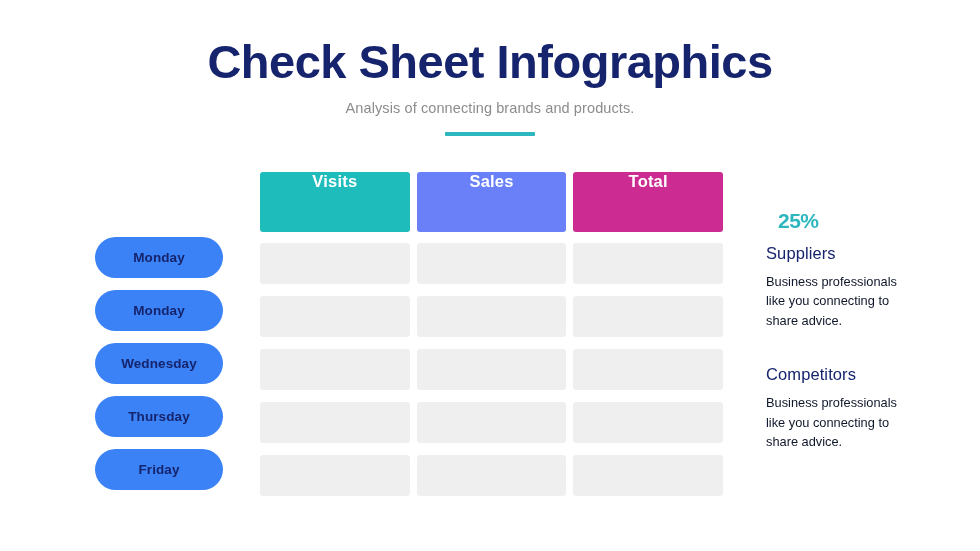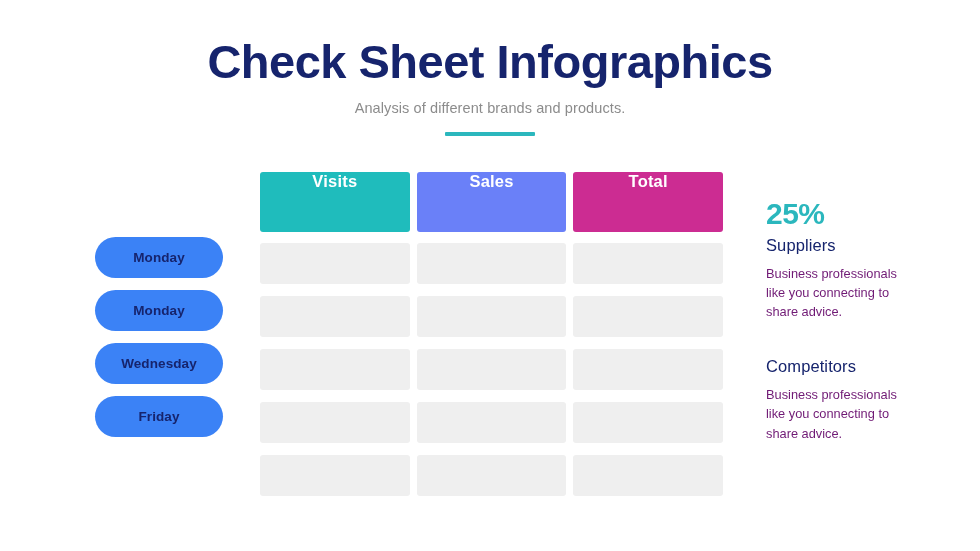--- a/index.html
+++ b/index.html
@@ -120,63 +120,66 @@
 
   
   .stats {
     position: absolute;
     left: 766px;
     top: 198px;
     width: 150px;
   }
   .stat-block { margin-bottom: 35px; }
   .stat-value {
-    font-size: 30px;
+    font-size: 21px;
     font-weight: bold;
     line-height: 1.05;
     letter-spacing: -0.5px;
-    margin: 0;
+    margin: 12px;
   }
   .stat-label {
     font-size: 16.5px;
     font-weight: normal;
     color: #16246d;
     margin: 6px 0 0 0;
     letter-spacing: 0.1px;
   }
   .stat-desc {
     font-size: 12.8px;
-    color: #701a75;
+    color: #0f172a;
     line-height: 1.52;
     margin: 9px 0 0 0;
     max-width: 140px;
   }
 </style>
 </head>
 <body>
 
 <div class="slide">
 
   <div class="header">
     <h1 class="slide-title">Check Sheet Infographics</h1>
-    <p class="slide-subtitle">Analysis of different brands and products.</p>
+    <p class="slide-subtitle">Analysis of connecting brands and products.</p>
     <div class="title-divider"></div>
   </div>
 
   <div class="table-wrap">
 
     <div class="row-labels">
       <div class="row-label">
         <span>Monday</span>
       </div>
       <div class="row-label">
         <span>Monday</span>
       </div>
       <div class="row-label">
         <span>Wednesday</span>
+      </div>
+      <div class="row-label">
+        <span>Thursday</span>
       </div>
       <div class="row-label">
         <span>Friday</span>
       </div>
     </div>
 
     <div class="grid">
 
       <div class="grid-header-row">
         <div class="col-header" style="background: rgb(31, 188, 188);">

